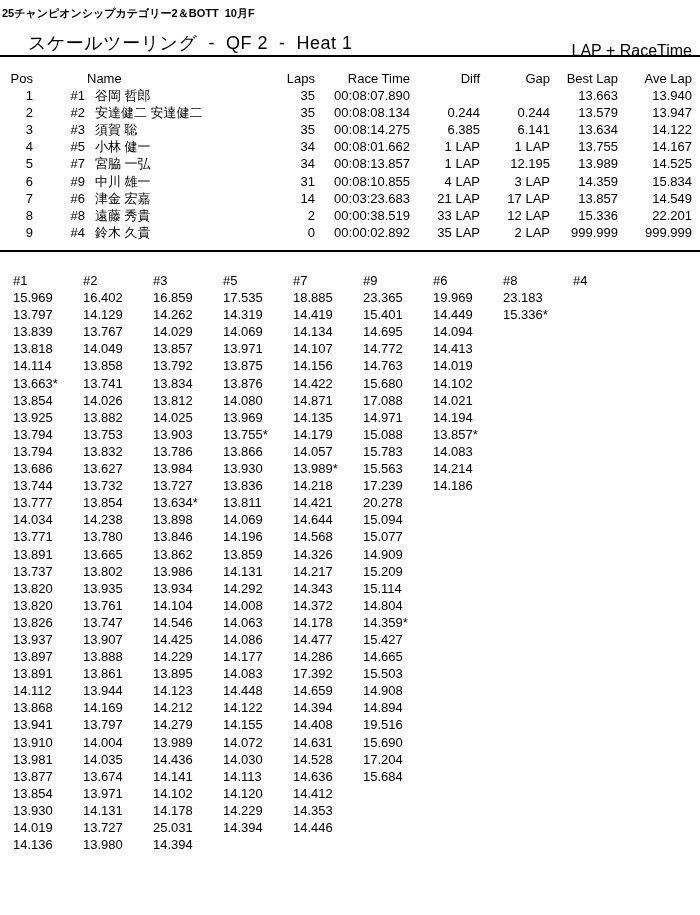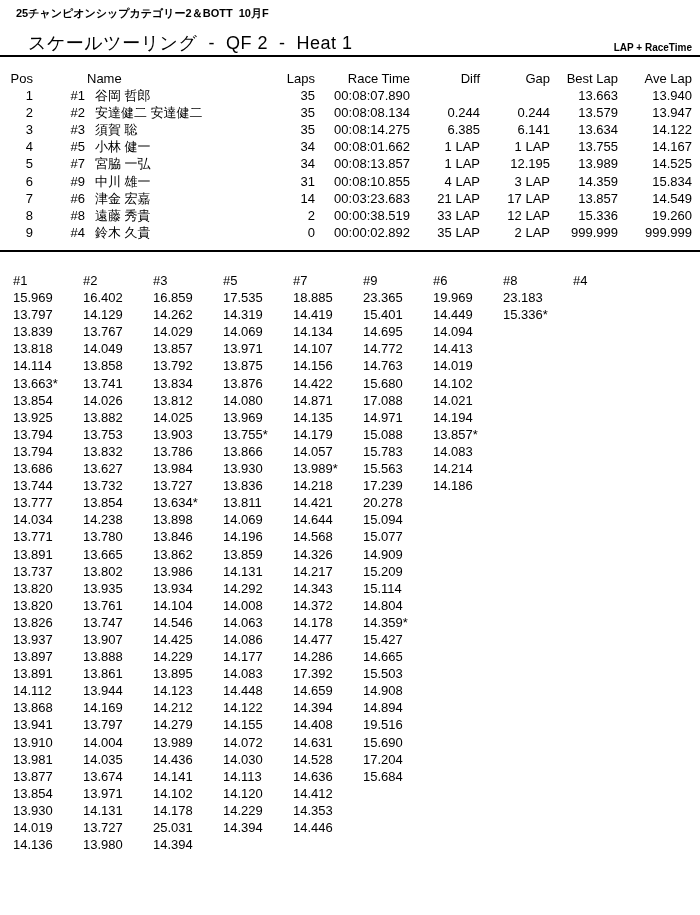--- a/index.html
+++ b/index.html
@@ -7,39 +7,38 @@
     position: relative;
     width: 700px;
     height: 915px;
     background: #ffffff;
     color: #000000;
     font-family: "Liberation Sans", "DejaVu Sans", sans-serif;
     overflow: hidden;
   }
   .event-line {
     position: absolute;
-    top: 6px; left: 16px;
+    top: 6px; left: 2px;
     font-size: 11px;
     font-weight: bold;
     white-space: pre;
   }
   .title {
     position: absolute;
     top: 15px; left: 12px;
     margin: 16px;
     font-size: 18px;
     font-weight: normal;
     letter-spacing: 0.5px;
     white-space: pre;
   }
   .timing-mode {
     position: absolute;
     top: 42px; right: 8px;
-    font-size: 10px;
-    font-weight: bold;
+    font-size: 16px;
   }
   .rule {
     position: absolute;
     left: 0;
     width: 700px;
     height: 2px;
     background: #000000;
   }
   .rule-top { top: 55px; }
   .rule-mid { top: 250px; }
@@ -187,21 +186,21 @@
         </tr>
         <tr>
           <td class="al-r">8</td>
           <td class="al-r">#8</td>
           <td class="al-l c-name">遠藤 秀貴</td>
           <td class="al-r">2</td>
           <td class="al-r">00:00:38.519</td>
           <td class="al-r">33 LAP</td>
           <td class="al-r">12 LAP</td>
           <td class="al-r">15.336</td>
-          <td class="al-r">19.260</td>
+          <td class="al-r">22.201</td>
         </tr>
         <tr>
           <td class="al-r">9</td>
           <td class="al-r">#4</td>
           <td class="al-l c-name">鈴木 久貴</td>
           <td class="al-r">0</td>
           <td class="al-r">00:00:02.892</td>
           <td class="al-r">35 LAP</td>
           <td class="al-r">2 LAP</td>
           <td class="al-r">999.999</td>

